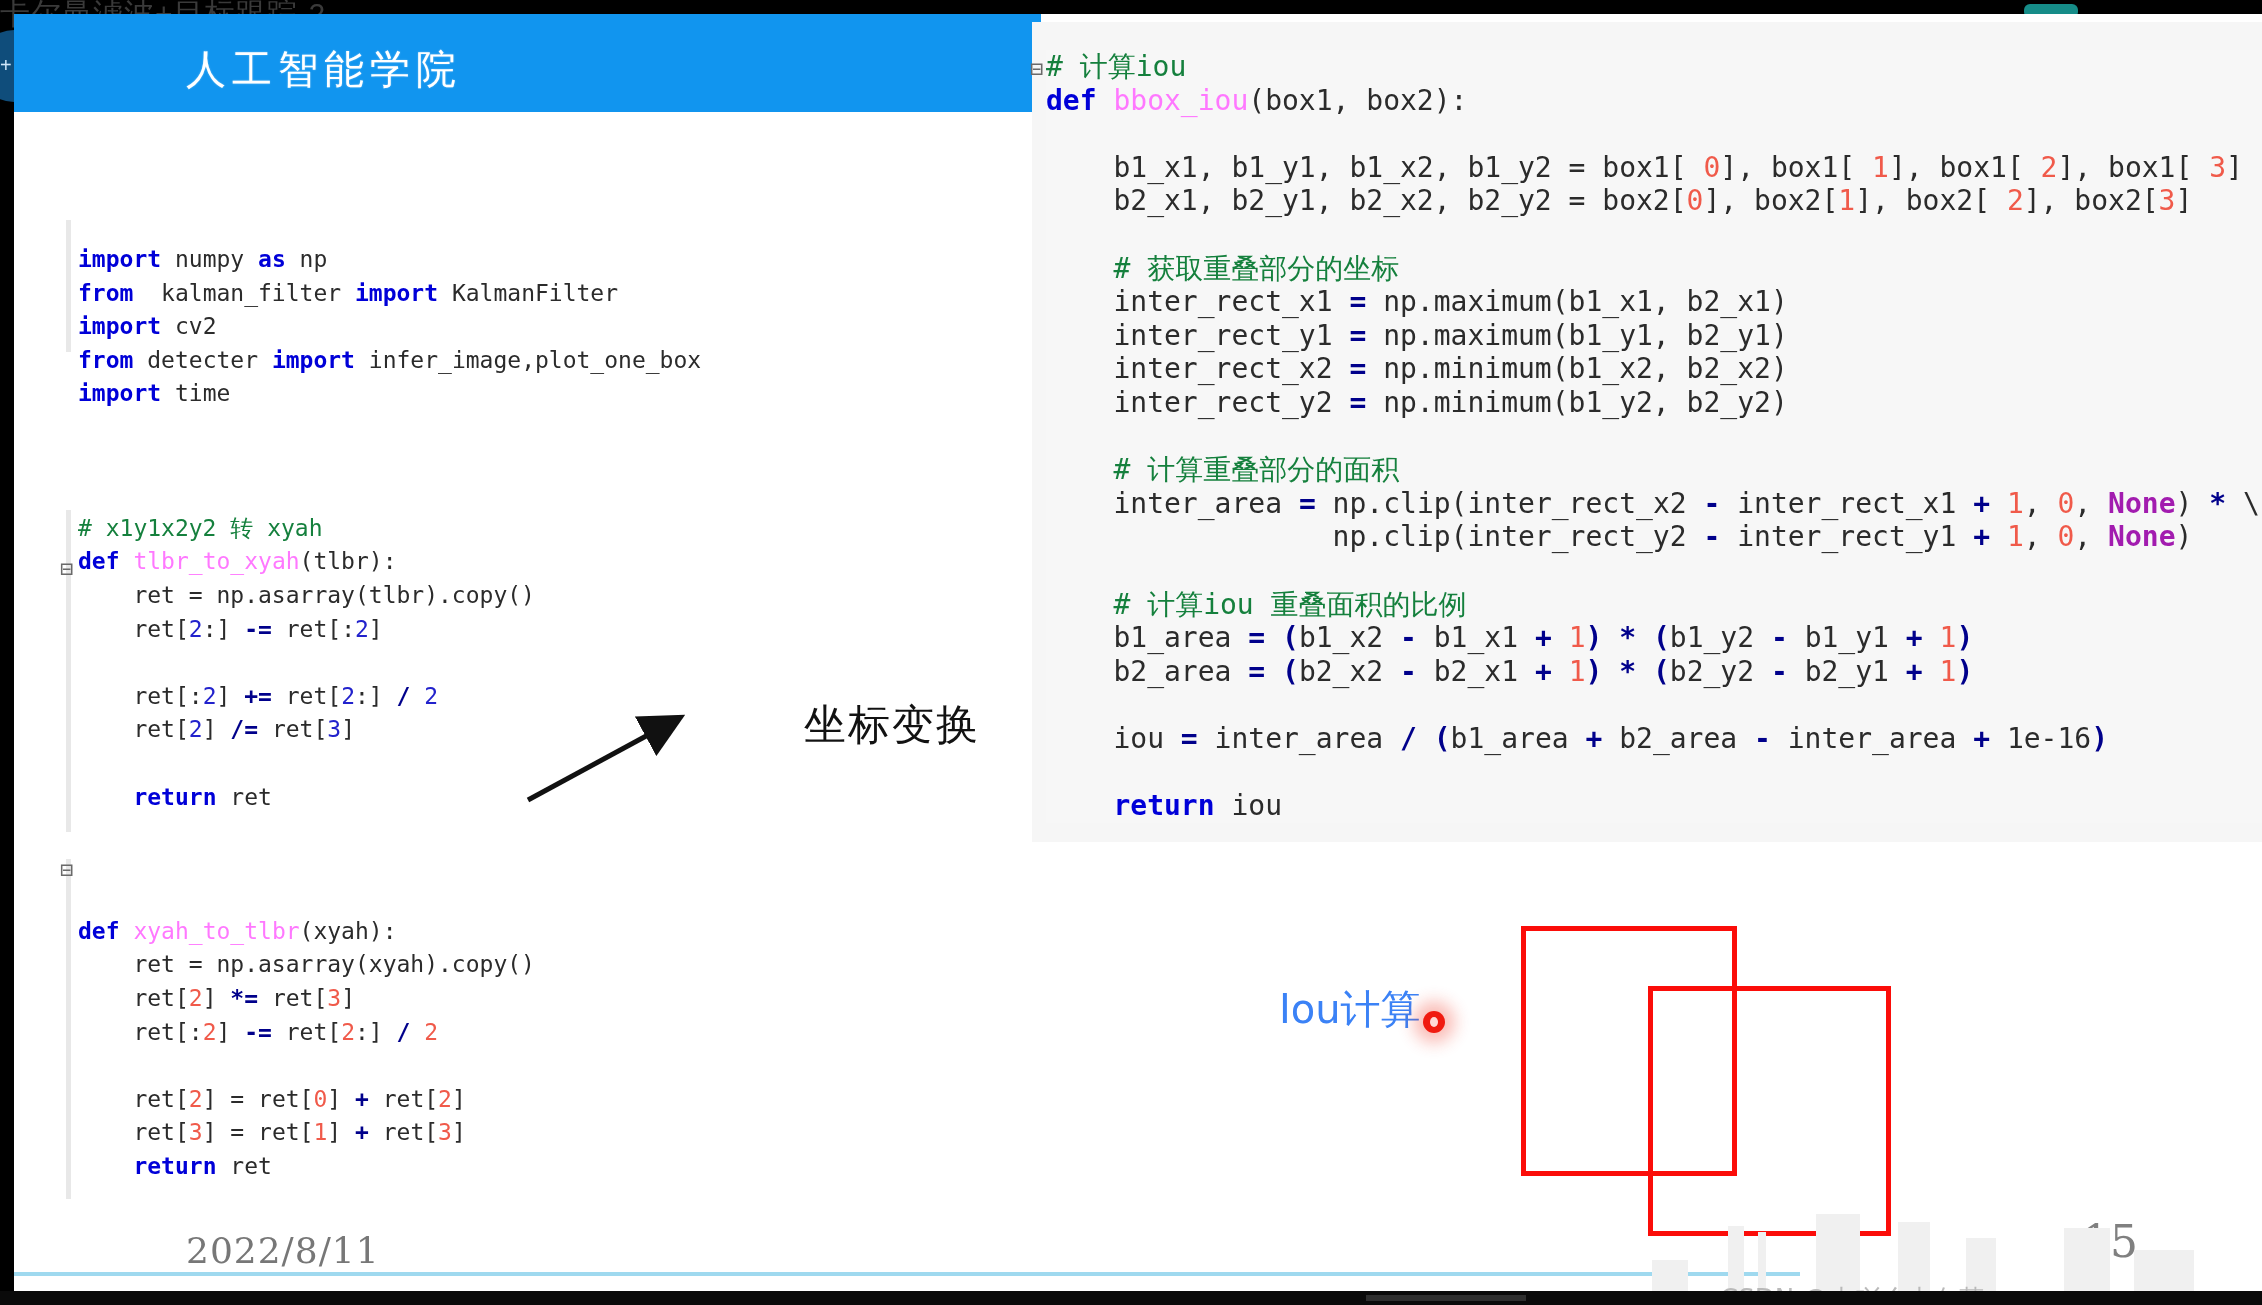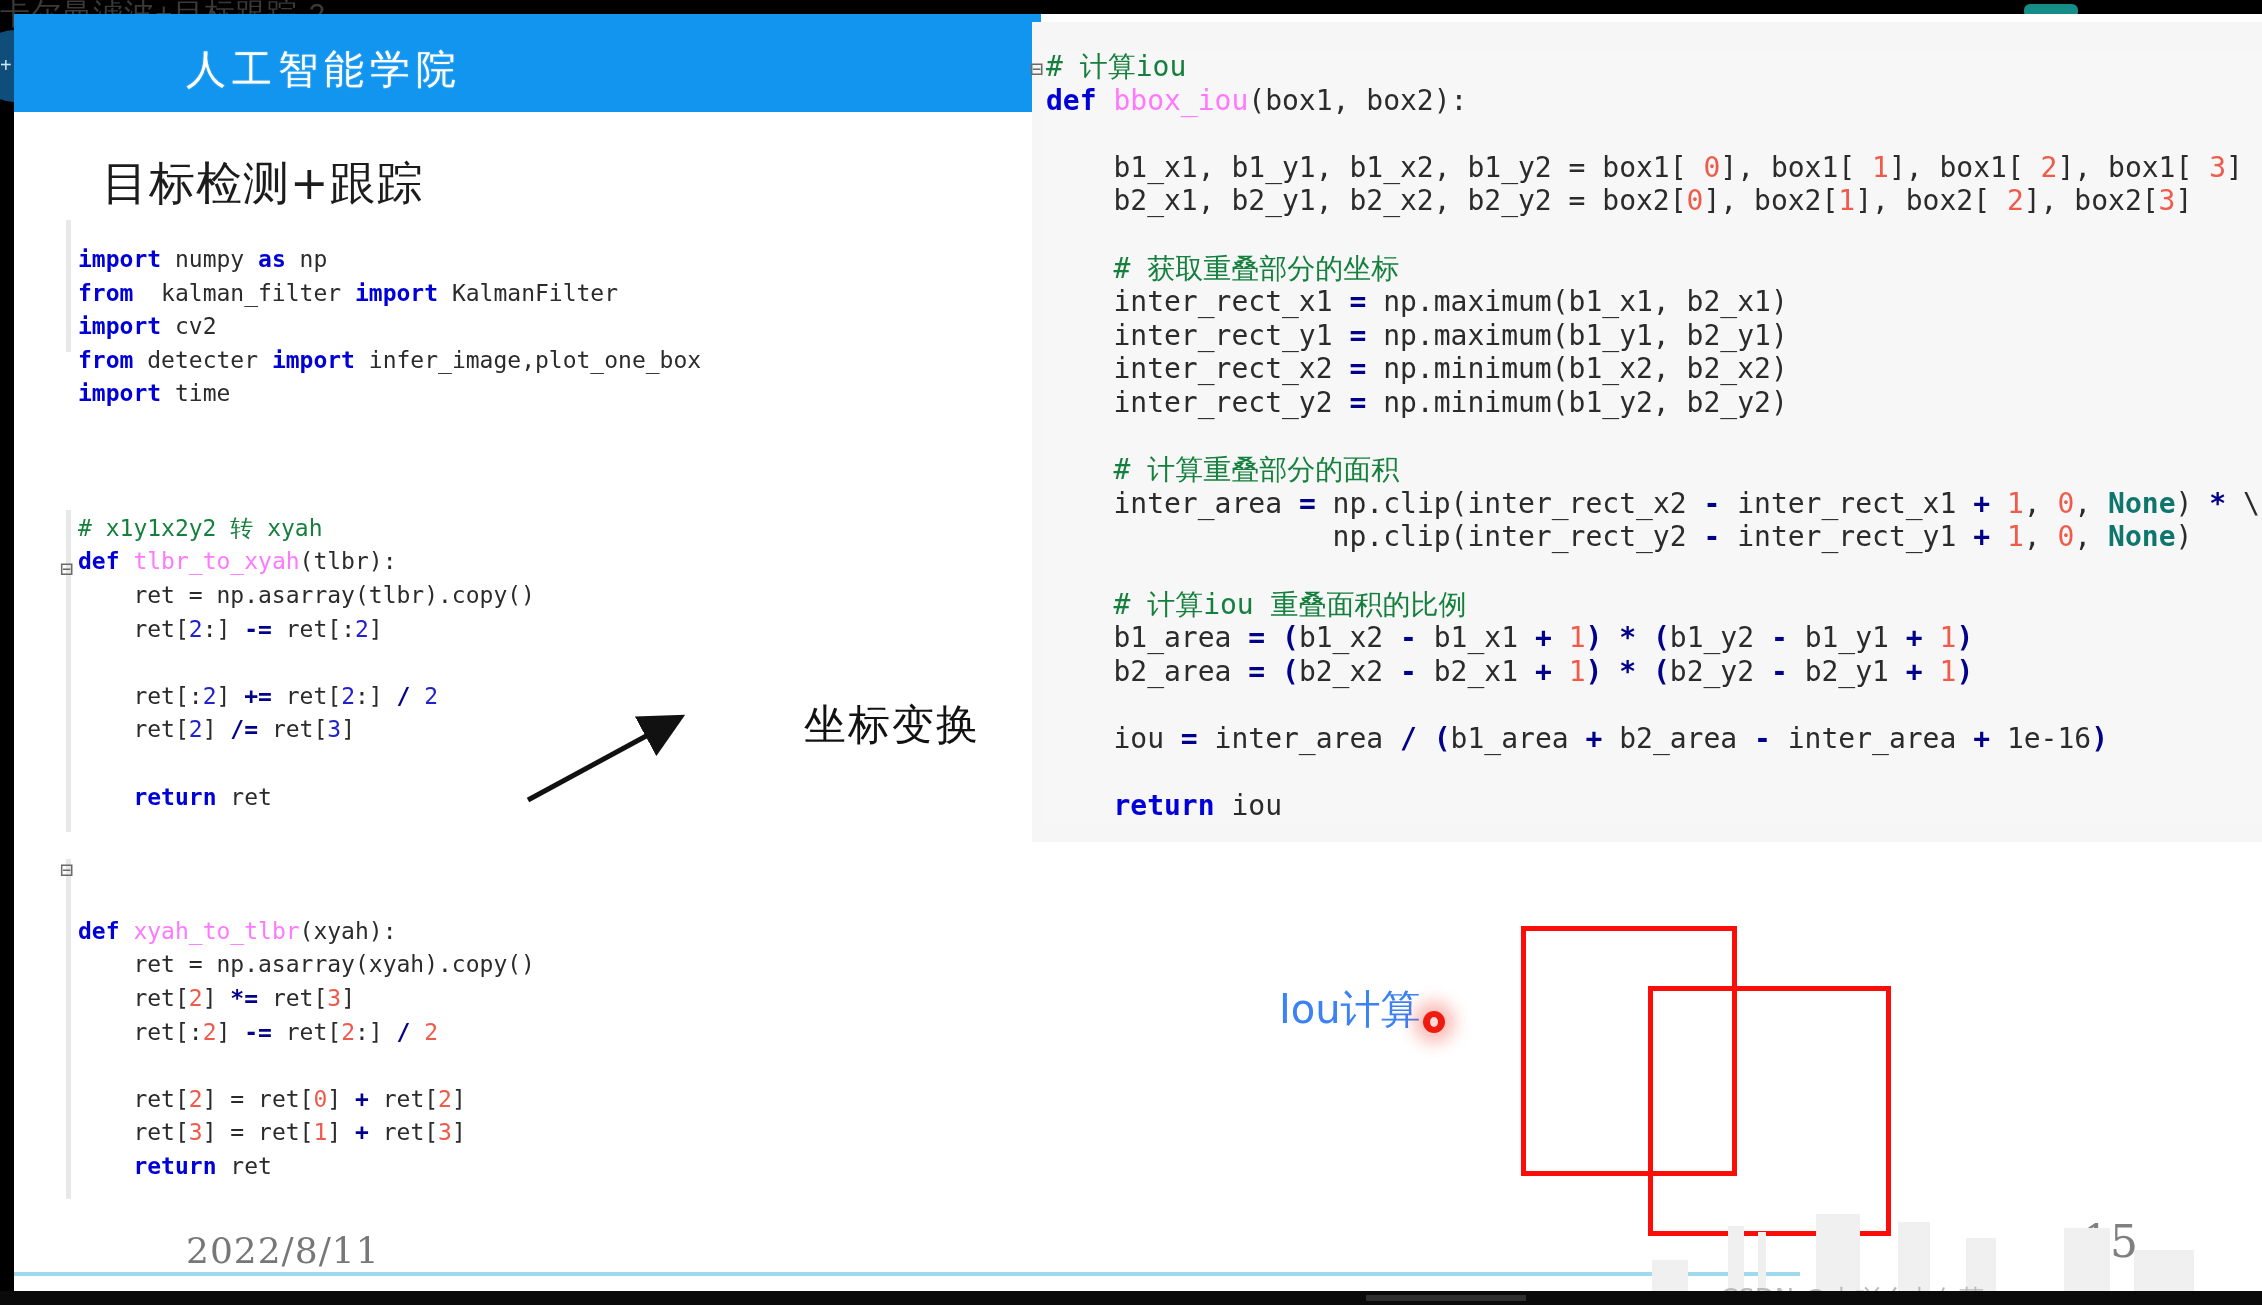--- a/index.html
+++ b/index.html
@@ -110,21 +110,21 @@
   }
   .ln { display: block; height: 33.6px; }
 
   
   .kw   { color: #0000d8; font-weight: bold; }
   .fn   { color: #ff78ff; }
   .cmt  { color: #15803d; }
   .num  { color: #2222cc; }
   .numr { color: #f05a4a; }
   .op   { color: #00008b; font-weight: bold; }
-  .none { color: #0f766e; font-weight: bold; }
+  .none { color: #a21caf; font-weight: bold; }
   .pl   { color: #2b2b2b; }
 
   
   .gutter-left {
     position: absolute;
     background: #e8e8e8;
     width: 5px;
   }
   .fold {
     position: absolute;
@@ -260,21 +260,20 @@
   <div id="video-title">卡尔曼滤波+目标跟踪-2</div>
   <div id="follow-pill"></div>
   <div id="follow-label">+ 关注</div>
   <div id="player-dot"></div>
 
   <div id="slide">
 
     <div id="banner"></div>
     <div id="banner-title">人工智能学院</div>
 
-    <div id="slide-heading">目标检测+跟踪</div>
 
     <div id="code-right-bg"></div>
 
     <div class="gutter-left" style="left:52px; top:206px; height:132px;"></div>
     <div class="gutter-left" style="left:52px; top:496px; height:322px;"></div>
     <div class="gutter-left" style="left:52px; top:845px; height:340px;"></div>
     <div class="fold" style="left:46px; top:542px;">⊟</div>
     <div class="fold" style="left:46px; top:843px;">⊟</div>
 
     <pre id="code-left" class="code-panel"><span class="ln"><span class="kw">import</span><span class="pl"> numpy </span><span class="kw">as</span><span class="pl"> np</span></span><span class="ln"><span class="kw">from</span><span class="pl">  kalman_filter </span><span class="kw">import</span><span class="pl"> KalmanFilter</span></span><span class="ln"><span class="kw">import</span><span class="pl"> cv2</span></span><span class="ln"><span class="kw">from</span><span class="pl"> detecter </span><span class="kw">import</span><span class="pl"> infer_image,plot_one_box</span></span><span class="ln"><span class="kw">import</span><span class="pl"> time</span></span><span class="ln">&nbsp;</span><span class="ln">&nbsp;</span><span class="ln">&nbsp;</span><span class="ln"><span class="cmt"># x1y1x2y2 转 xyah</span></span><span class="ln"><span class="kw">def</span><span class="pl"> </span><span class="fn">tlbr_to_xyah</span><span class="pl">(tlbr):</span></span><span class="ln"><span class="pl">    ret = np.asarray(tlbr).copy()</span></span><span class="ln"><span class="pl">    ret[</span><span class="num">2</span><span class="pl">:] </span><span class="op">-=</span><span class="pl"> ret[:</span><span class="num">2</span><span class="pl">]</span></span><span class="ln">&nbsp;</span><span class="ln"><span class="pl">    ret[:</span><span class="num">2</span><span class="pl">] </span><span class="op">+=</span><span class="pl"> ret[</span><span class="num">2</span><span class="pl">:] </span><span class="op">/</span><span class="pl"> </span><span class="num">2</span></span><span class="ln"><span class="pl">    ret[</span><span class="num">2</span><span class="pl">] </span><span class="op">/=</span><span class="pl"> ret[</span><span class="num">3</span><span class="pl">]</span></span><span class="ln">&nbsp;</span><span class="ln"><span class="pl">    </span><span class="kw">return</span><span class="pl"> ret</span></span><span class="ln">&nbsp;</span><span class="ln">&nbsp;</span><span class="ln">&nbsp;</span><span class="ln"><span class="kw">def</span><span class="pl"> </span><span class="fn">xyah_to_tlbr</span><span class="pl">(xyah):</span></span><span class="ln"><span class="pl">    ret = np.asarray(xyah).copy()</span></span><span class="ln"><span class="pl">    ret[</span><span class="numr">2</span><span class="pl">] </span><span class="op">*=</span><span class="pl"> ret[</span><span class="numr">3</span><span class="pl">]</span></span><span class="ln"><span class="pl">    ret[:</span><span class="numr">2</span><span class="pl">] </span><span class="op">-=</span><span class="pl"> ret[</span><span class="numr">2</span><span class="pl">:] </span><span class="op">/</span><span class="pl"> </span><span class="numr">2</span></span><span class="ln">&nbsp;</span><span class="ln"><span class="pl">    ret[</span><span class="numr">2</span><span class="pl">] = ret[</span><span class="numr">0</span><span class="pl">] </span><span class="op">+</span><span class="pl"> ret[</span><span class="numr">2</span><span class="pl">]</span></span><span class="ln"><span class="pl">    ret[</span><span class="numr">3</span><span class="pl">] = ret[</span><span class="numr">1</span><span class="pl">] </span><span class="op">+</span><span class="pl"> ret[</span><span class="numr">3</span><span class="pl">]</span></span><span class="ln"><span class="pl">    </span><span class="kw">return</span><span class="pl"> ret</span></span></pre>

